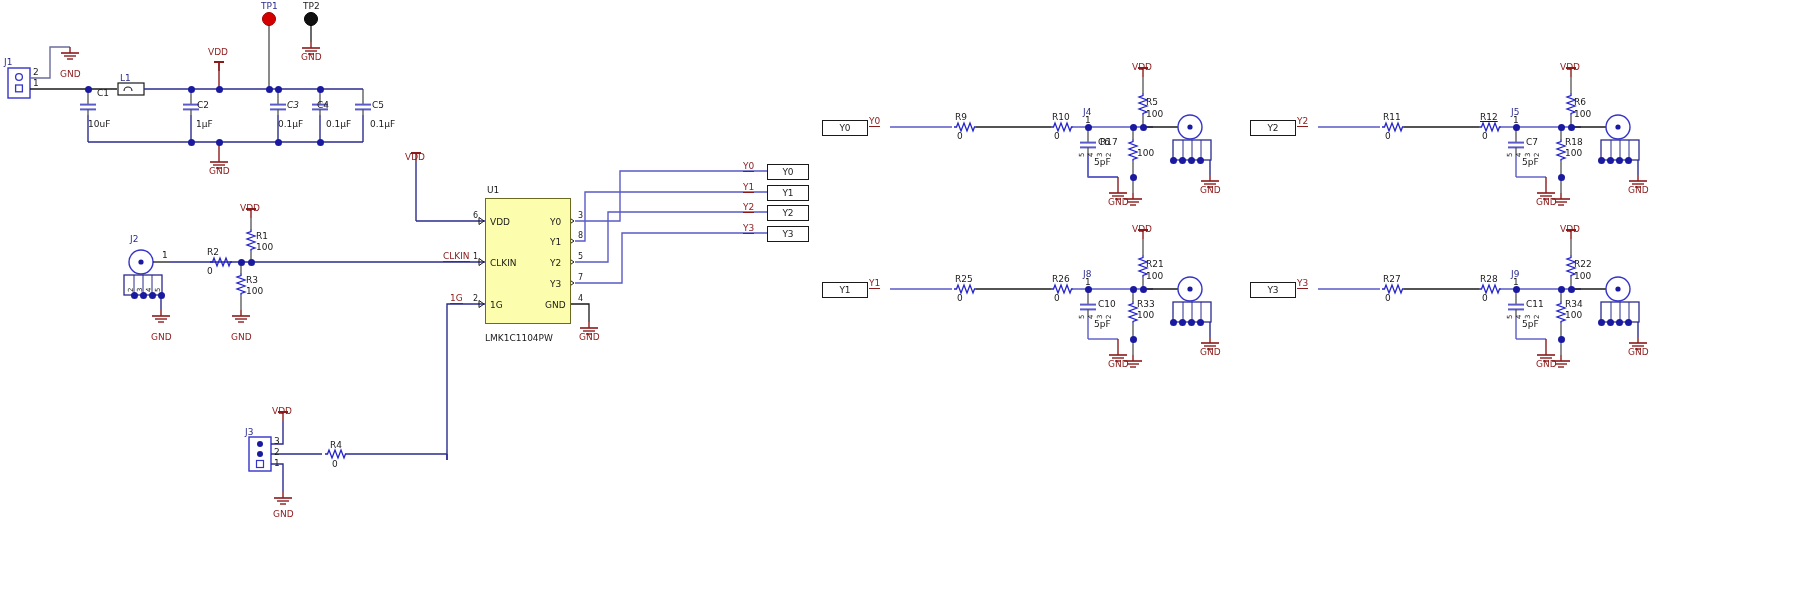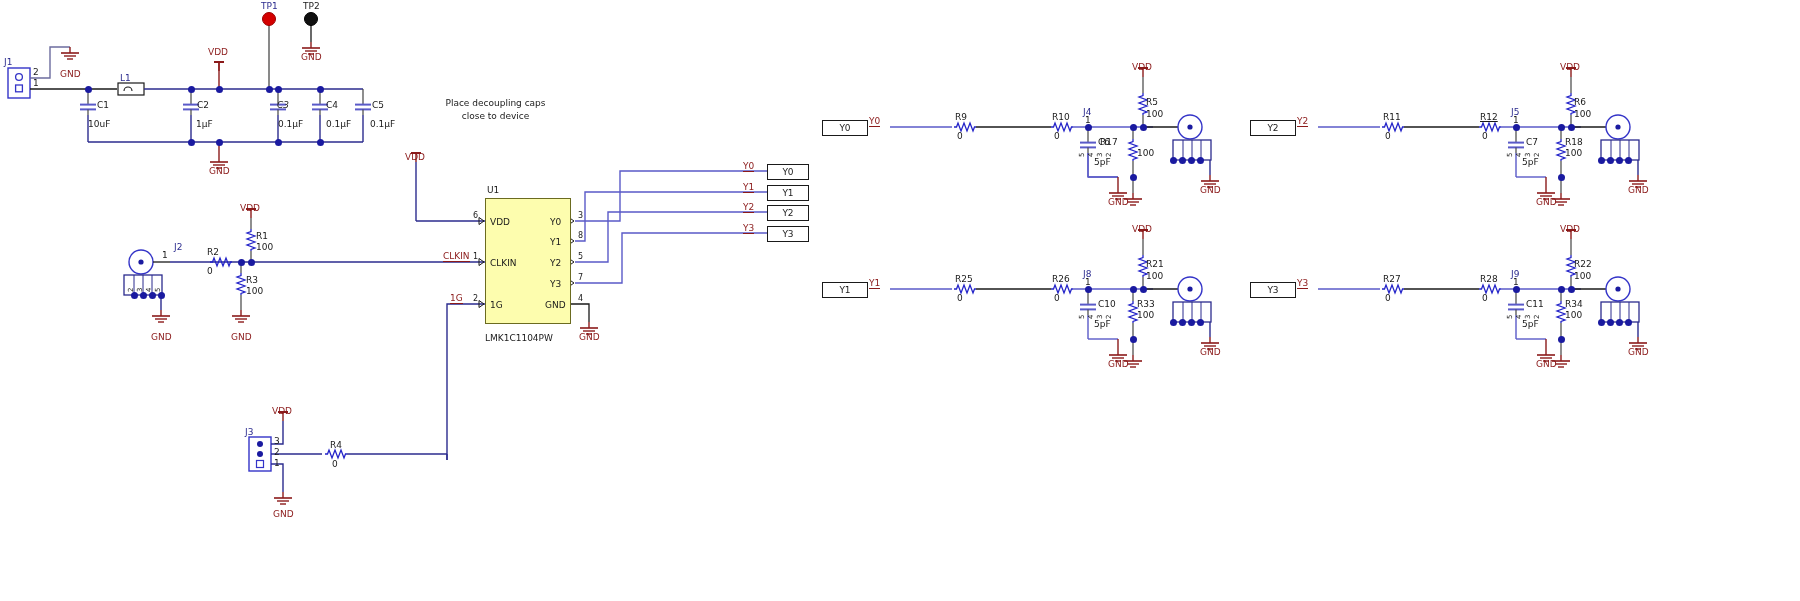--- a/index.html
+++ b/index.html
@@ -357,42 +357,38 @@
 <div class="jn" style="left:1597.5px;top:318.5px;"></div>
 <div class="jn" style="left:1606.5px;top:318.5px;"></div>
 <div class="jn" style="left:1615.5px;top:318.5px;"></div>
 <div class="jn" style="left:1624.5px;top:318.5px;"></div>
 
 <div class="lbl" style="left:4px;top:58px;color:#2b2b8e;">J1</div>
 <div class="lbl" style="left:33px;top:68px;">2</div>
 <div class="lbl" style="left:33px;top:79px;">1</div>
 <div class="lbl" style="left:120px;top:74px;color:#2b2b8e;">L1</div>
 
-<div class="lbl" style="left:97px;top:101px;">C1</div>
+<div class="lbl" style="left:97px;top:89px;">C1</div>
 <div class="lbl" style="left:88px;top:120px;">10uF</div>
 <div class="lbl" style="left:197px;top:101px;">C2</div>
 <div class="lbl" style="left:196px;top:120px;">1µF</div>
-<div class="lbl" style="left:277px;top:101px;font-style:italic;">C3</div>
+<div class="lbl" style="left:287px;top:101px;font-style:italic;">C3</div>
 <div class="lbl" style="left:278px;top:120px;">0.1µF</div>
-<div class="lbl" style="left:326px;top:101px;">C4</div>
+<div class="lbl" style="left:317px;top:101px;">C4</div>
 <div class="lbl" style="left:326px;top:120px;">0.1µF</div>
 <div class="lbl" style="left:372px;top:101px;">C5</div>
 <div class="lbl" style="left:370px;top:120px;">0.1µF</div>
 
 <div class="netp" style="left:208px;top:48px;">VDD</div>
 <div class="netp" style="left:60px;top:70px;">GND</div>
 <div class="netp" style="left:209px;top:167px;">GND</div>
 <div class="lbl" style="left:261px;top:2px;color:#2b2b8e;">TP1</div>
 <div class="lbl" style="left:303px;top:2px;">TP2</div>
 <div class="netp" style="left:301px;top:53px;">GND</div>
 
-<div class="note" style="left:408px;top:97px;width:175px;">
-  <div>Place decoupling caps</div>
-  <div>close to device</div>
-</div>
 
 <div class="icbody" style="left:485px;top:198px;width:84px;height:124px;"></div>
 <div class="lbl" style="left:487px;top:186px;">U1</div>
 <div class="lbl" style="left:485px;top:334px;">LMK1C1104PW</div>
 
 <div class="icpin" style="left:490px;top:217px;">VDD</div>
 <div class="icpin" style="left:490px;top:258px;">CLKIN</div>
 <div class="icpin" style="left:490px;top:300px;">1G</div>
 <div class="icpin" style="left:550px;top:217px;">Y0</div>
 <div class="icpin" style="left:550px;top:237px;">Y1</div>
@@ -407,21 +403,21 @@
 <div class="pinno" style="left:578px;top:231px;">8</div>
 <div class="pinno" style="left:578px;top:252px;">5</div>
 <div class="pinno" style="left:578px;top:273px;">7</div>
 <div class="pinno" style="left:578px;top:294px;">4</div>
 
 <div class="netp" style="left:405px;top:153px;">VDD</div>
 <div class="net" style="left:443px;top:252px;">CLKIN</div>
 <div class="net" style="left:450px;top:294px;">1G</div>
 <div class="netp" style="left:579px;top:333px;">GND</div>
 
-<div class="lbl" style="left:130px;top:243px;color:#2b2b8e;margin-left:44px;">J2</div>
+<div class="lbl" style="left:130px;top:235px;color:#2b2b8e;">J2</div>
 <div class="lbl" style="left:162px;top:251px;">1</div>
 <div class="vrot" style="left:127px;top:292px;">2</div>
 <div class="vrot" style="left:136px;top:292px;">3</div>
 <div class="vrot" style="left:145px;top:292px;">4</div>
 <div class="vrot" style="left:154px;top:292px;">5</div>
 <div class="netp" style="left:151px;top:333px;">GND</div>
 
 <div class="lbl" style="left:207px;top:248px;">R2</div>
 <div class="lbl" style="left:207px;top:267px;">0</div>
 <div class="lbl" style="left:256px;top:232px;">R1</div>

